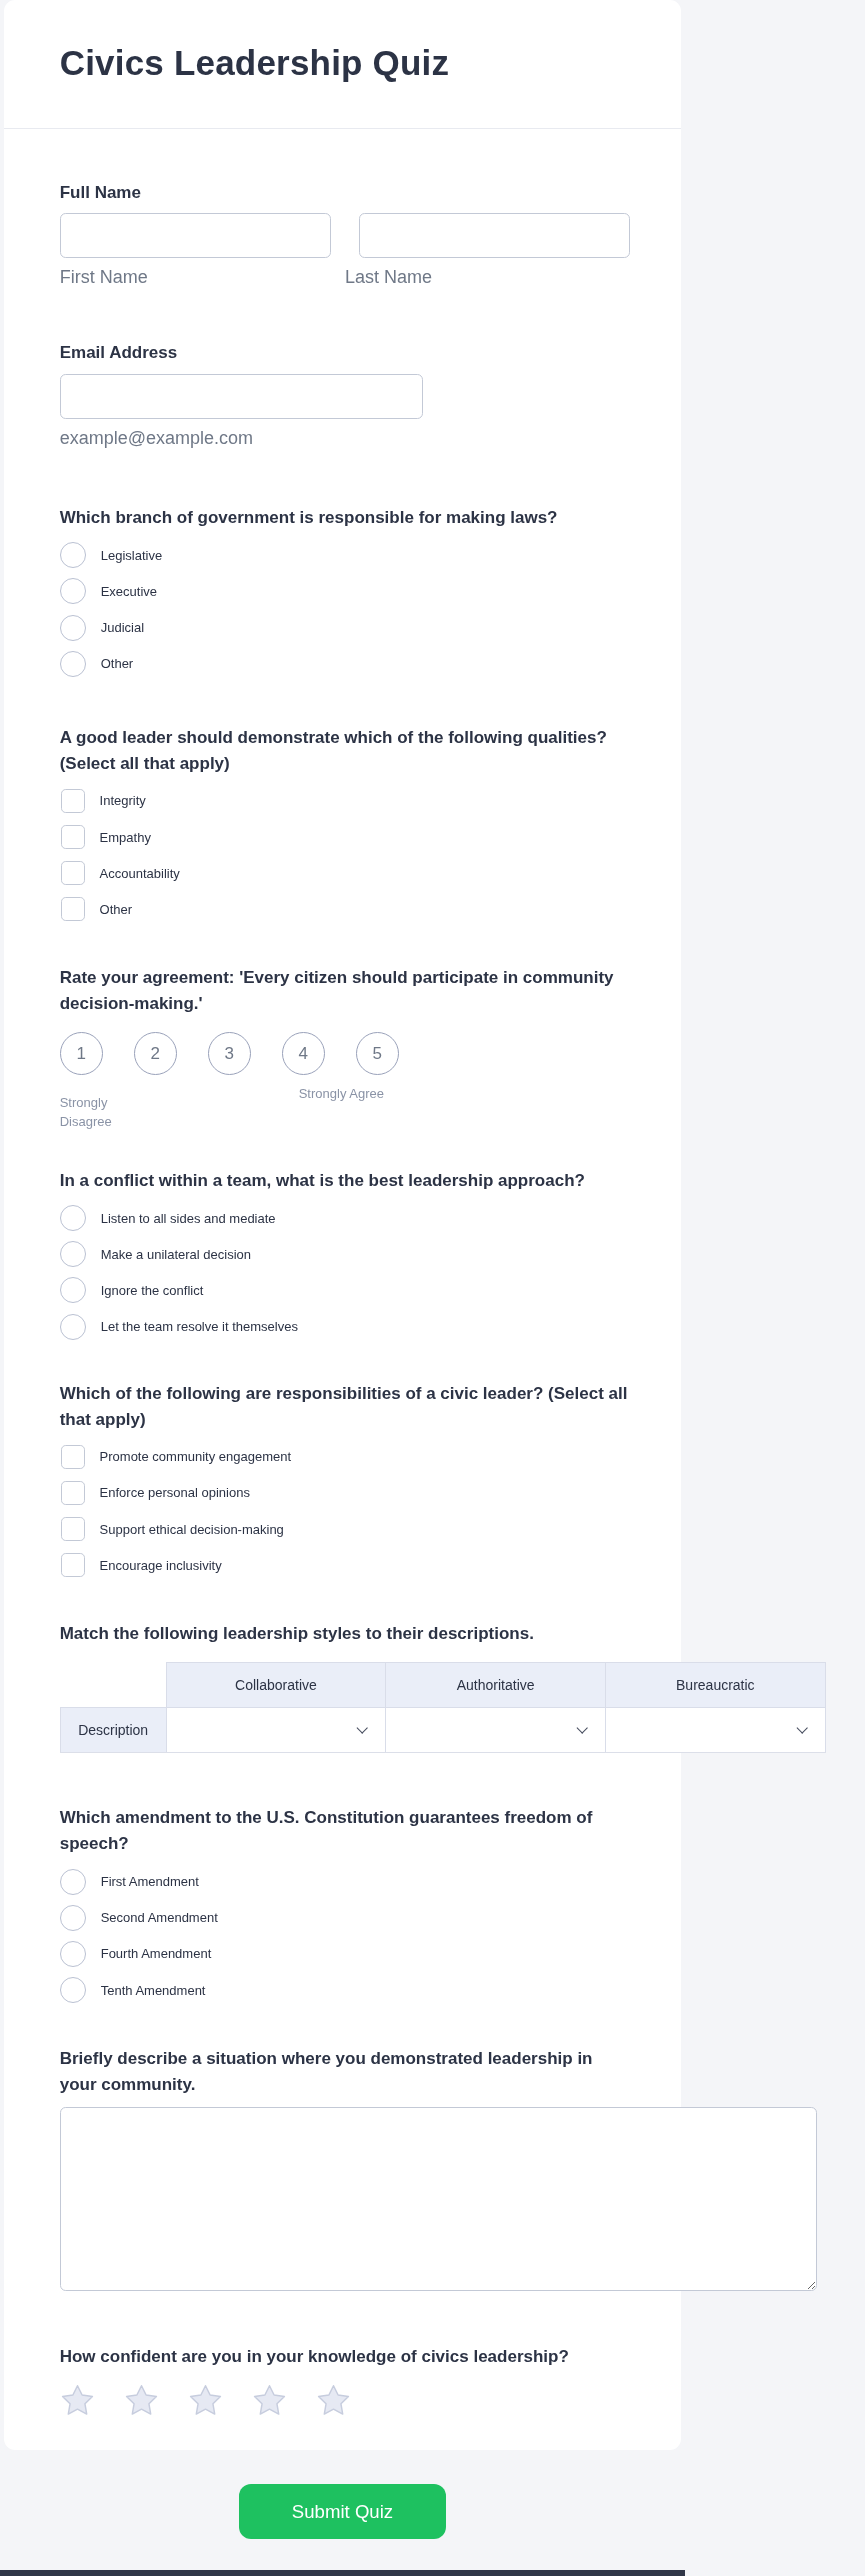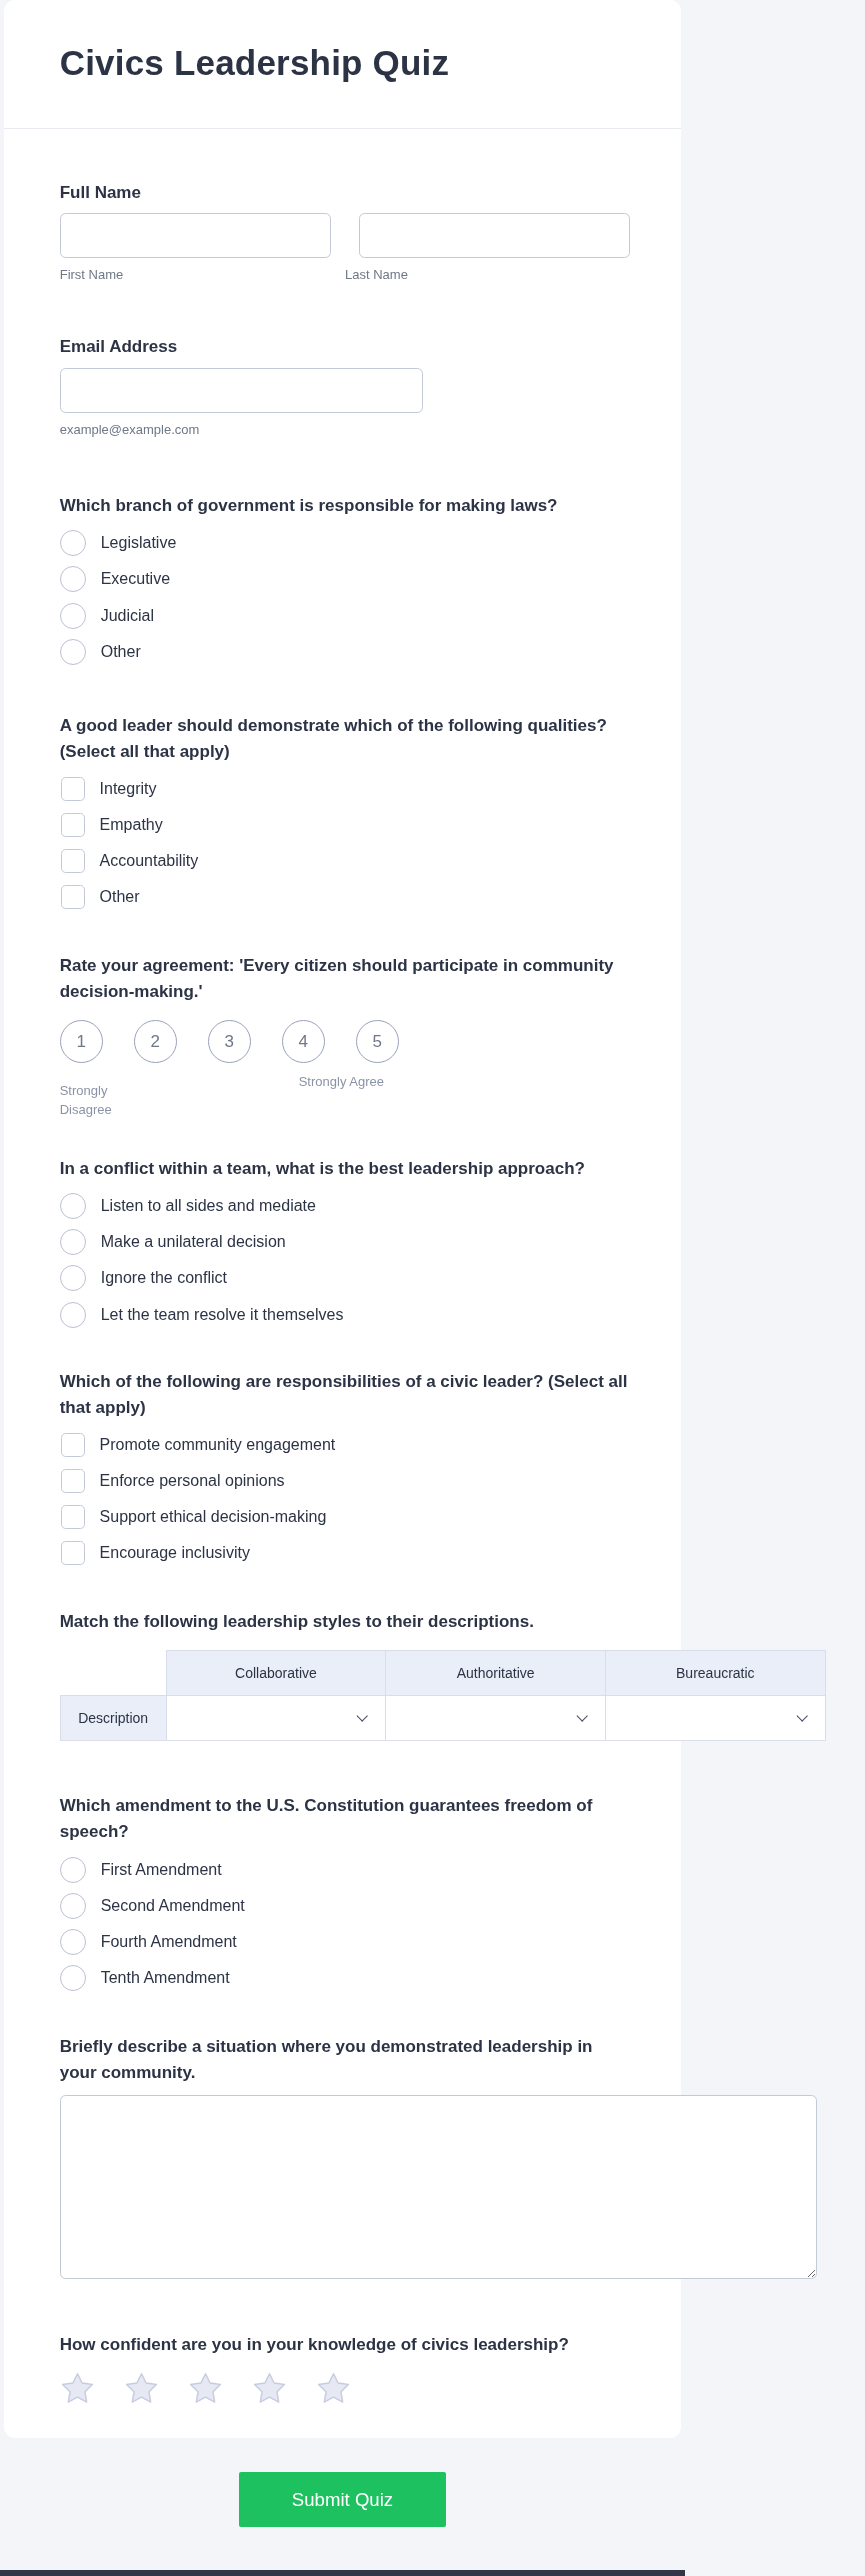--- a/index.html
+++ b/index.html
@@ -21,36 +21,36 @@
 
   .q { margin-top:43px; }
   .q-label { font-size:17px; font-weight:600; color:#2c3345; line-height:26px; max-width:754px; }
 
   
   .input-row { display:flex; gap:28px; margin-top:7.4px; }
   .text-input {
     height:45px; border:0.9px solid #c3c9d6; border-radius:5.6px; background:#fff;
     width:363px; font-size:15px; padding:0 11.2px; color:#2c3345; outline:none;
   }
-  .sublabel { margin-top:9.3px; font-size:13px; color:#6f7887; }
+  .sublabel { margin-top:9.3px; font-size:18px; color:#6f7887; }
   .sub-row { display:flex; }
   .sub-row .sublabel { width:391px; }
 
   
   .options { margin-top:11.2px; }
   .opt-row { display:flex; align-items:center; gap:15px; height:26px; margin-bottom:10.2px; cursor:pointer; }
   .radio-circle {
     width:26px; height:26px; border:0.9px solid #bac1d2; border-radius:50%;
     background:#fff; flex:0 0 auto;
   }
   .checkbox-box {
     width:24px; height:24px; border:0.9px solid #c3c9d6; border-radius:4.7px;
     background:#fff; flex:0 0 auto; margin-left:0.9px;
   }
-  .opt-text { font-size:16px; color:#2c3345; }
+  .opt-text { font-size:13px; color:#2c3345; }
 
   
   .scale-wrap { margin-top:15px; }
   .scale-row { display:flex; gap:31px; }
   .scale-circle {
     width:43px; height:43px; border:0.9px solid #9aa2ba; border-radius:50%;
     display:flex; align-items:center; justify-content:center;
     font-size:17px; color:#6f7887; background:#fff; cursor:pointer;
   }
   .scale-labels { position:relative; height:43px; margin-top:8.4px; }
@@ -86,21 +86,21 @@
     padding:9.3px 11.2px; resize:vertical; outline:none;
   }
 
   
   .stars { margin-top:13px; display:flex; gap:29px; }
   .star-btn { cursor:pointer; display:block; }
 
   
   .submit-area { display:flex; justify-content:center; padding:34px 0 0 0; }
   .submit-btn {
-    width:207px; height:55px; background:#1ec160; color:#fff; border:none; border-radius:2px;
+    width:207px; height:55px; background:#1ec160; color:#fff; border:none; border-radius:12px;
     font-family:"Liberation Sans","DejaVu Sans",sans-serif;
     font-size:18.6px; font-weight:500; cursor:pointer;
   }
   .footer-bar { position:absolute; left:0; bottom:0; width:100%; height:5.6px; background:#313748; }
 </style>
 </head>
 <body>
 
 <div class="page">
   <div class="card">

